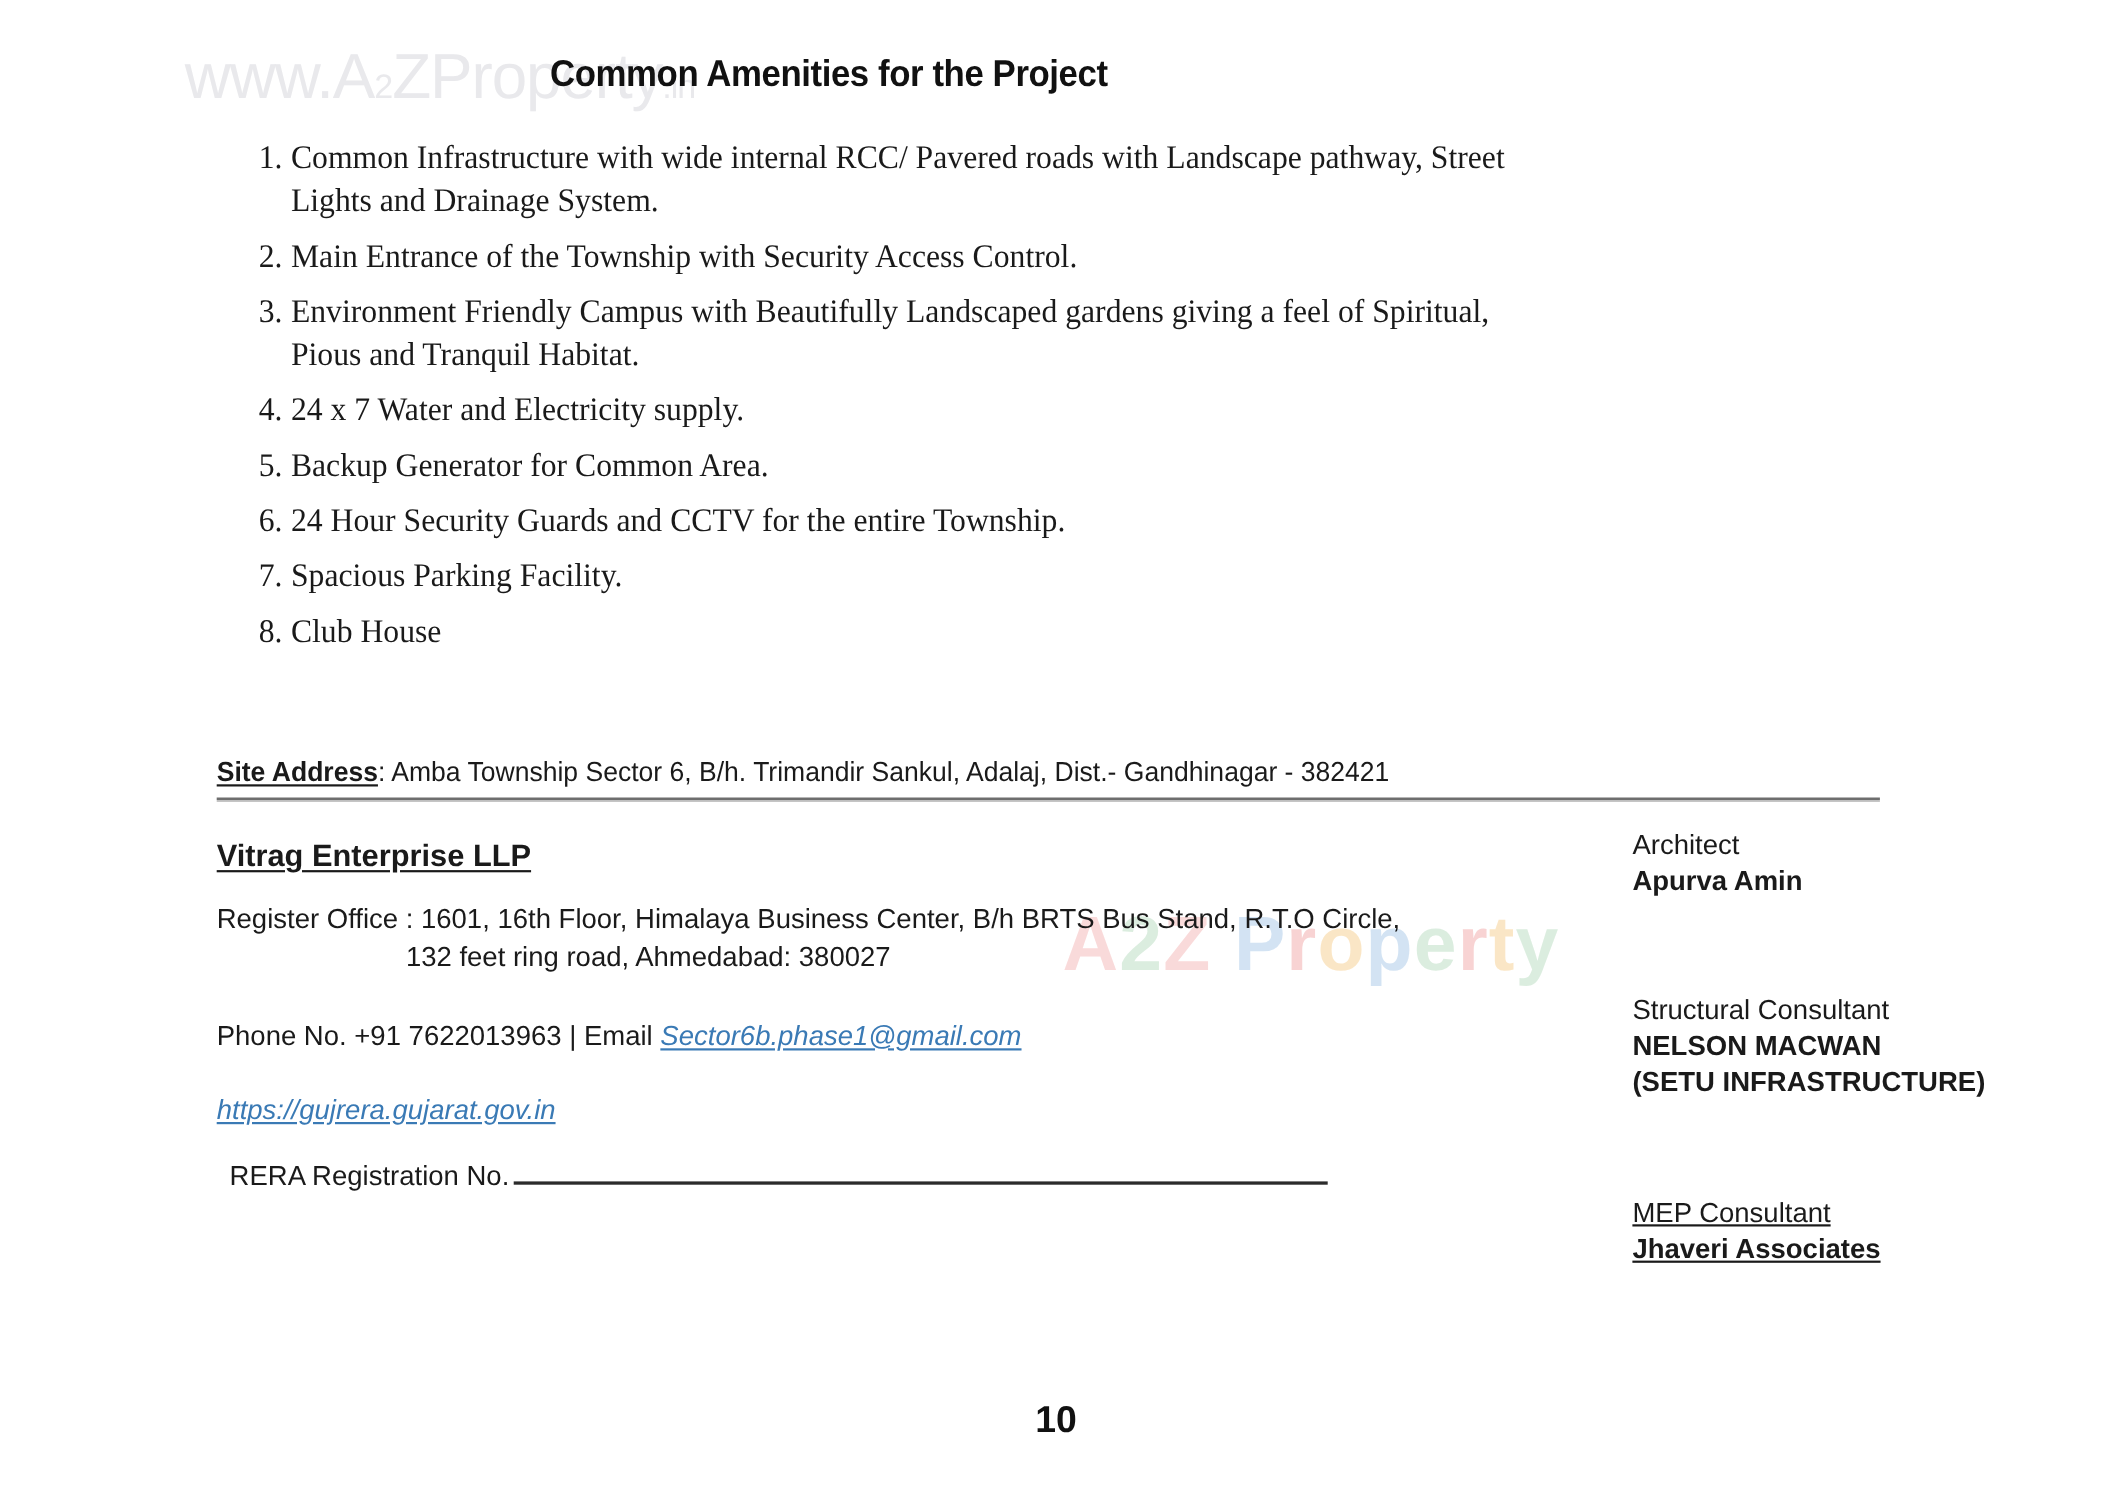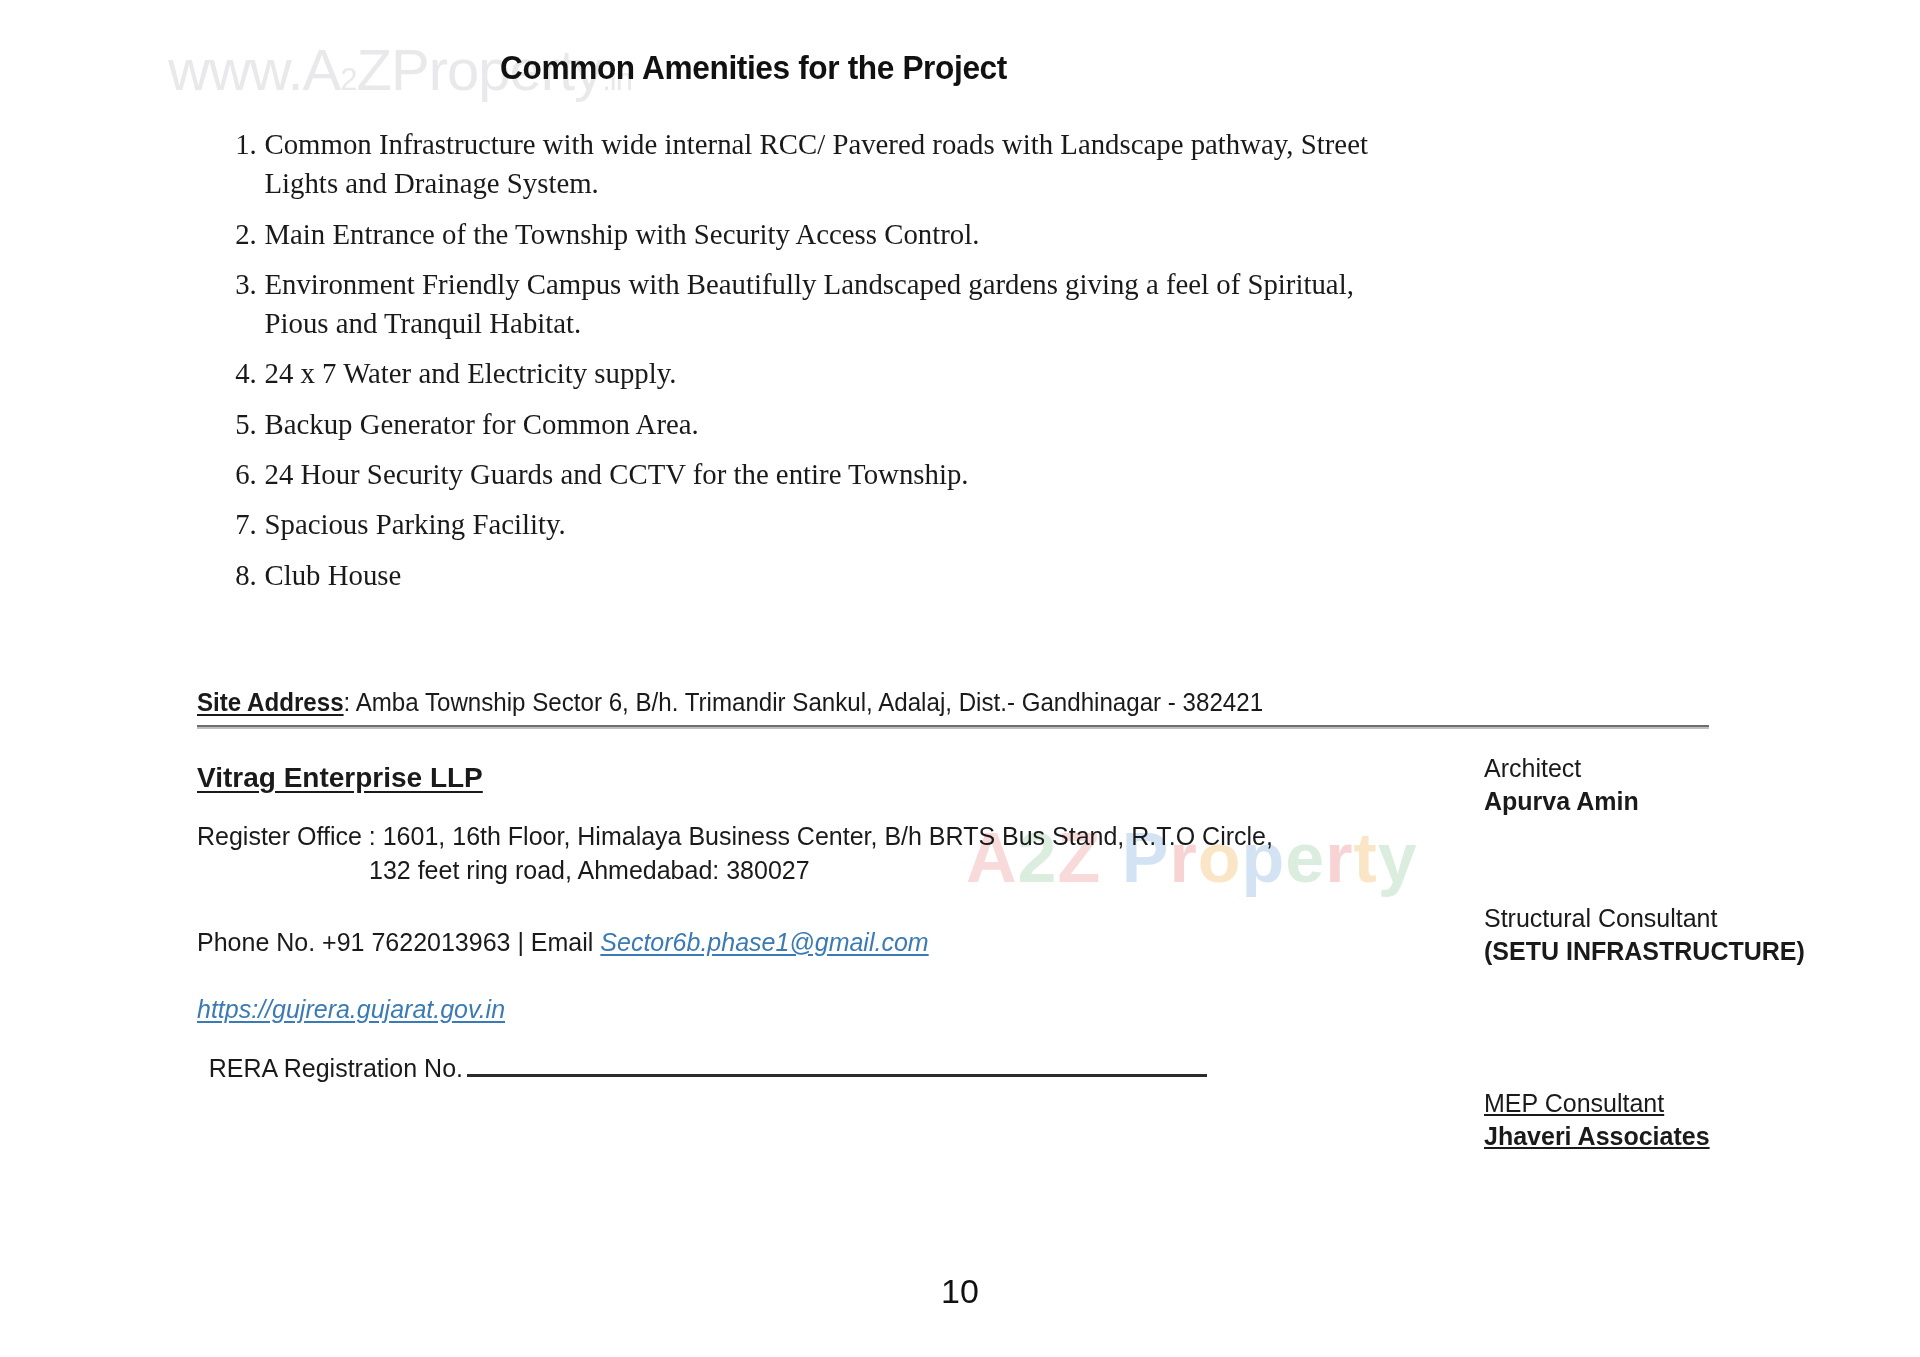--- a/index.html
+++ b/index.html
@@ -201,20 +201,21 @@
   
   .pageno {
     position: absolute;
     left: 0;
     top: 1272px;
     width: 1920px;
     text-align: center;
     font-size: 34px;
     color: #111111;
     z-index: 3;
+    font-weight: bold;
   }
 </style>
 </head>
 <body>
 
 <div id="page">
 
   <div class="wm-top">
     <span>www.A</span><span class="sm">2</span><span>ZProperty</span><span class="sm">.in</span>
   </div>
@@ -258,20 +259,21 @@
     </div>
   </div>
 
   <div class="rcol">
     <div class="rblock architect">
       <div class="role">Architect</div>
       <div class="name">Apurva Amin</div>
     </div>
     <div class="rblock structural">
       <div class="role">Structural  Consultant</div>
+      <div class="name">NELSON MACWAN</div>
       <div class="name">(SETU INFRASTRUCTURE)</div>
     </div>
     <div class="rblock mep">
       <div class="role">MEP Consultant</div>
       <div class="name">Jhaveri Associates</div>
     </div>
   </div>
 
   <div class="pageno">10</div>
 

